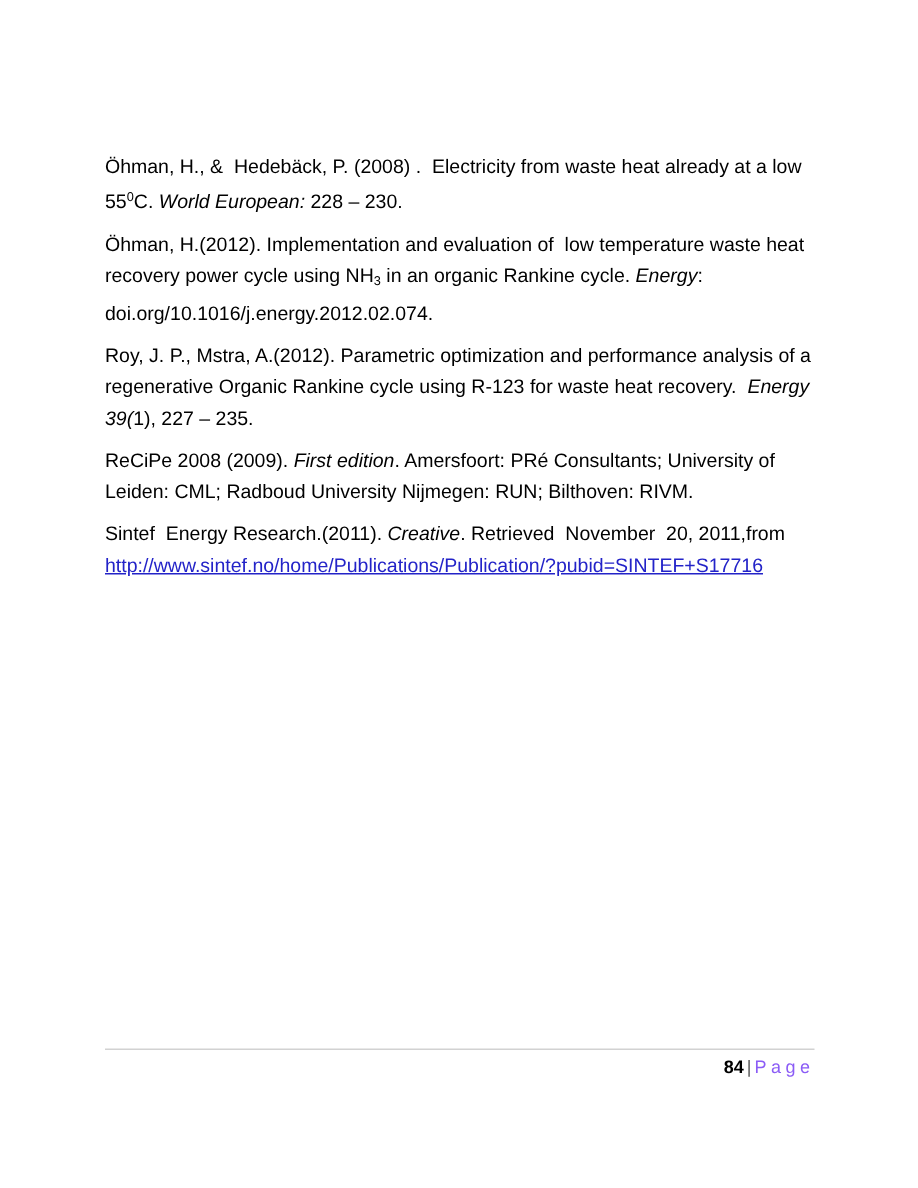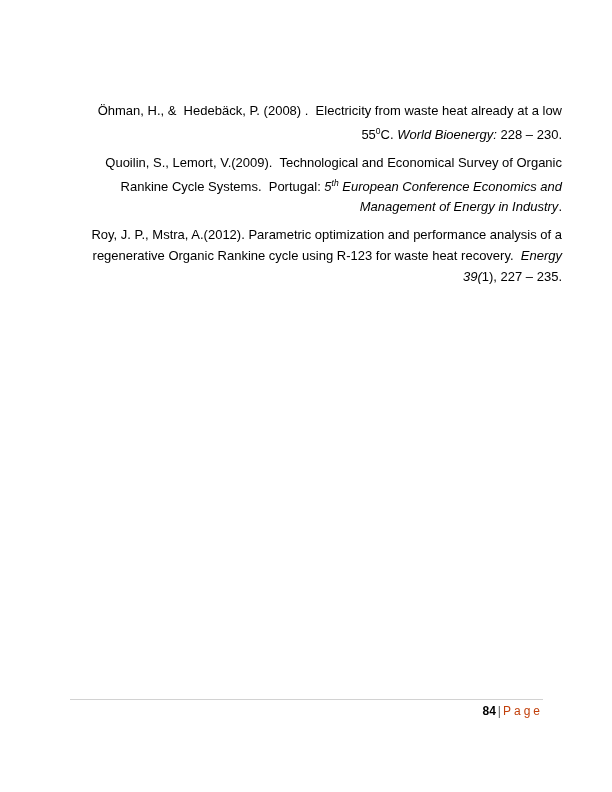--- a/index.html
+++ b/index.html
@@ -8,21 +8,20 @@
     background: #ffffff;
     font-family: "Liberation Sans", sans-serif;
     color: #000000;
     position: relative;
     overflow: hidden;
   }
   .content {
     position: absolute;
     left: 70px; top: 100px;
     width: 492px;
-    text-align: right;
   }
   p.ref {
     margin: 0 0 7px 0;
     font-size: 13px;
     line-height: 21px;
     white-space: pre-wrap;
     color: #000000;
   }
   p.ref.extra-gap { margin-bottom: 28px; }
   .it { font-style: italic; }
@@ -44,34 +43,38 @@
     height: 0;
     margin-bottom: 4px;
   }
   .footer-text {
     text-align: right;
     font-size: 12px;
     line-height: 14px;
   }
   .page-number { color: #000000; font-weight: bold; }
   .footer-sep { color: #595959; margin: 0 2px; }
-  .page-label { color: #c2410c; letter-spacing: 3px; }
+  .page-label { color: #8b5cf6; letter-spacing: 3px; }
 </style>
 </head>
 <body>
 
 <main class="content">
     <p class="ref"><span>Öhman, H., &amp;  Hedebäck, P. (2008) .  Electricity from waste heat already at a low
-55</span><span class="sup">0</span><span>C. </span><span class="it">World Bioenergy:</span><span> 228 – 230.</span></p>
-    <p class="ref"><span>Quoilin, S., Lemort, V.(2009).  Technological and Economical Survey of Organic
-Rankine Cycle Systems.  Portugal: </span><span class="it">5</span><span class="it sup">th</span><span class="it"> European Conference Economics and
-Management of Energy in Industry</span><span>.</span></p>
+55</span><span class="sup">0</span><span>C. </span><span class="it">World European:</span><span> 228 – 230.</span></p>
+    <p class="ref"><span>Öhman, H.(2012). Implementation and evaluation of  low temperature waste heat
+recovery power cycle using NH</span><span class="sub">3</span><span> in an organic Rankine cycle. </span><span class="it">Energy</span><span>:
+doi.org/10.1016/j.energy.2012.02.074.</span></p>
     <p class="ref"><span>Roy, J. P., Mstra, A.(2012). Parametric optimization and performance analysis of a
 regenerative Organic Rankine cycle using R-123 for waste heat recovery.  </span><span class="it">Energy
 39(</span><span>1), 227 – 235.</span></p>
+    <p class="ref"><span>ReCiPe 2008 (2009). </span><span class="it">First edition</span><span>. Amersfoort: PRé Consultants; University of
+Leiden: CML; Radboud University Nijmegen: RUN; Bilthoven: RIVM.</span></p>
+    <p class="ref"><span>Sintef  Energy Research.(2011). </span><span class="it">Creative</span><span>. Retrieved  November  20, 2011,from
+</span><a class="doclink" href="#">http://www.sintef.no/home/Publications/Publication/?pubid=SINTEF+S17716</a></p>
   </main>
 
 <footer>
   <div class="footer-rule"></div>
   <div class="footer-text">
     <span class="page-number">84</span><span class="footer-sep">|</span><span class="page-label">Page</span>
   </div>
 </footer>
 
 </body></html>

